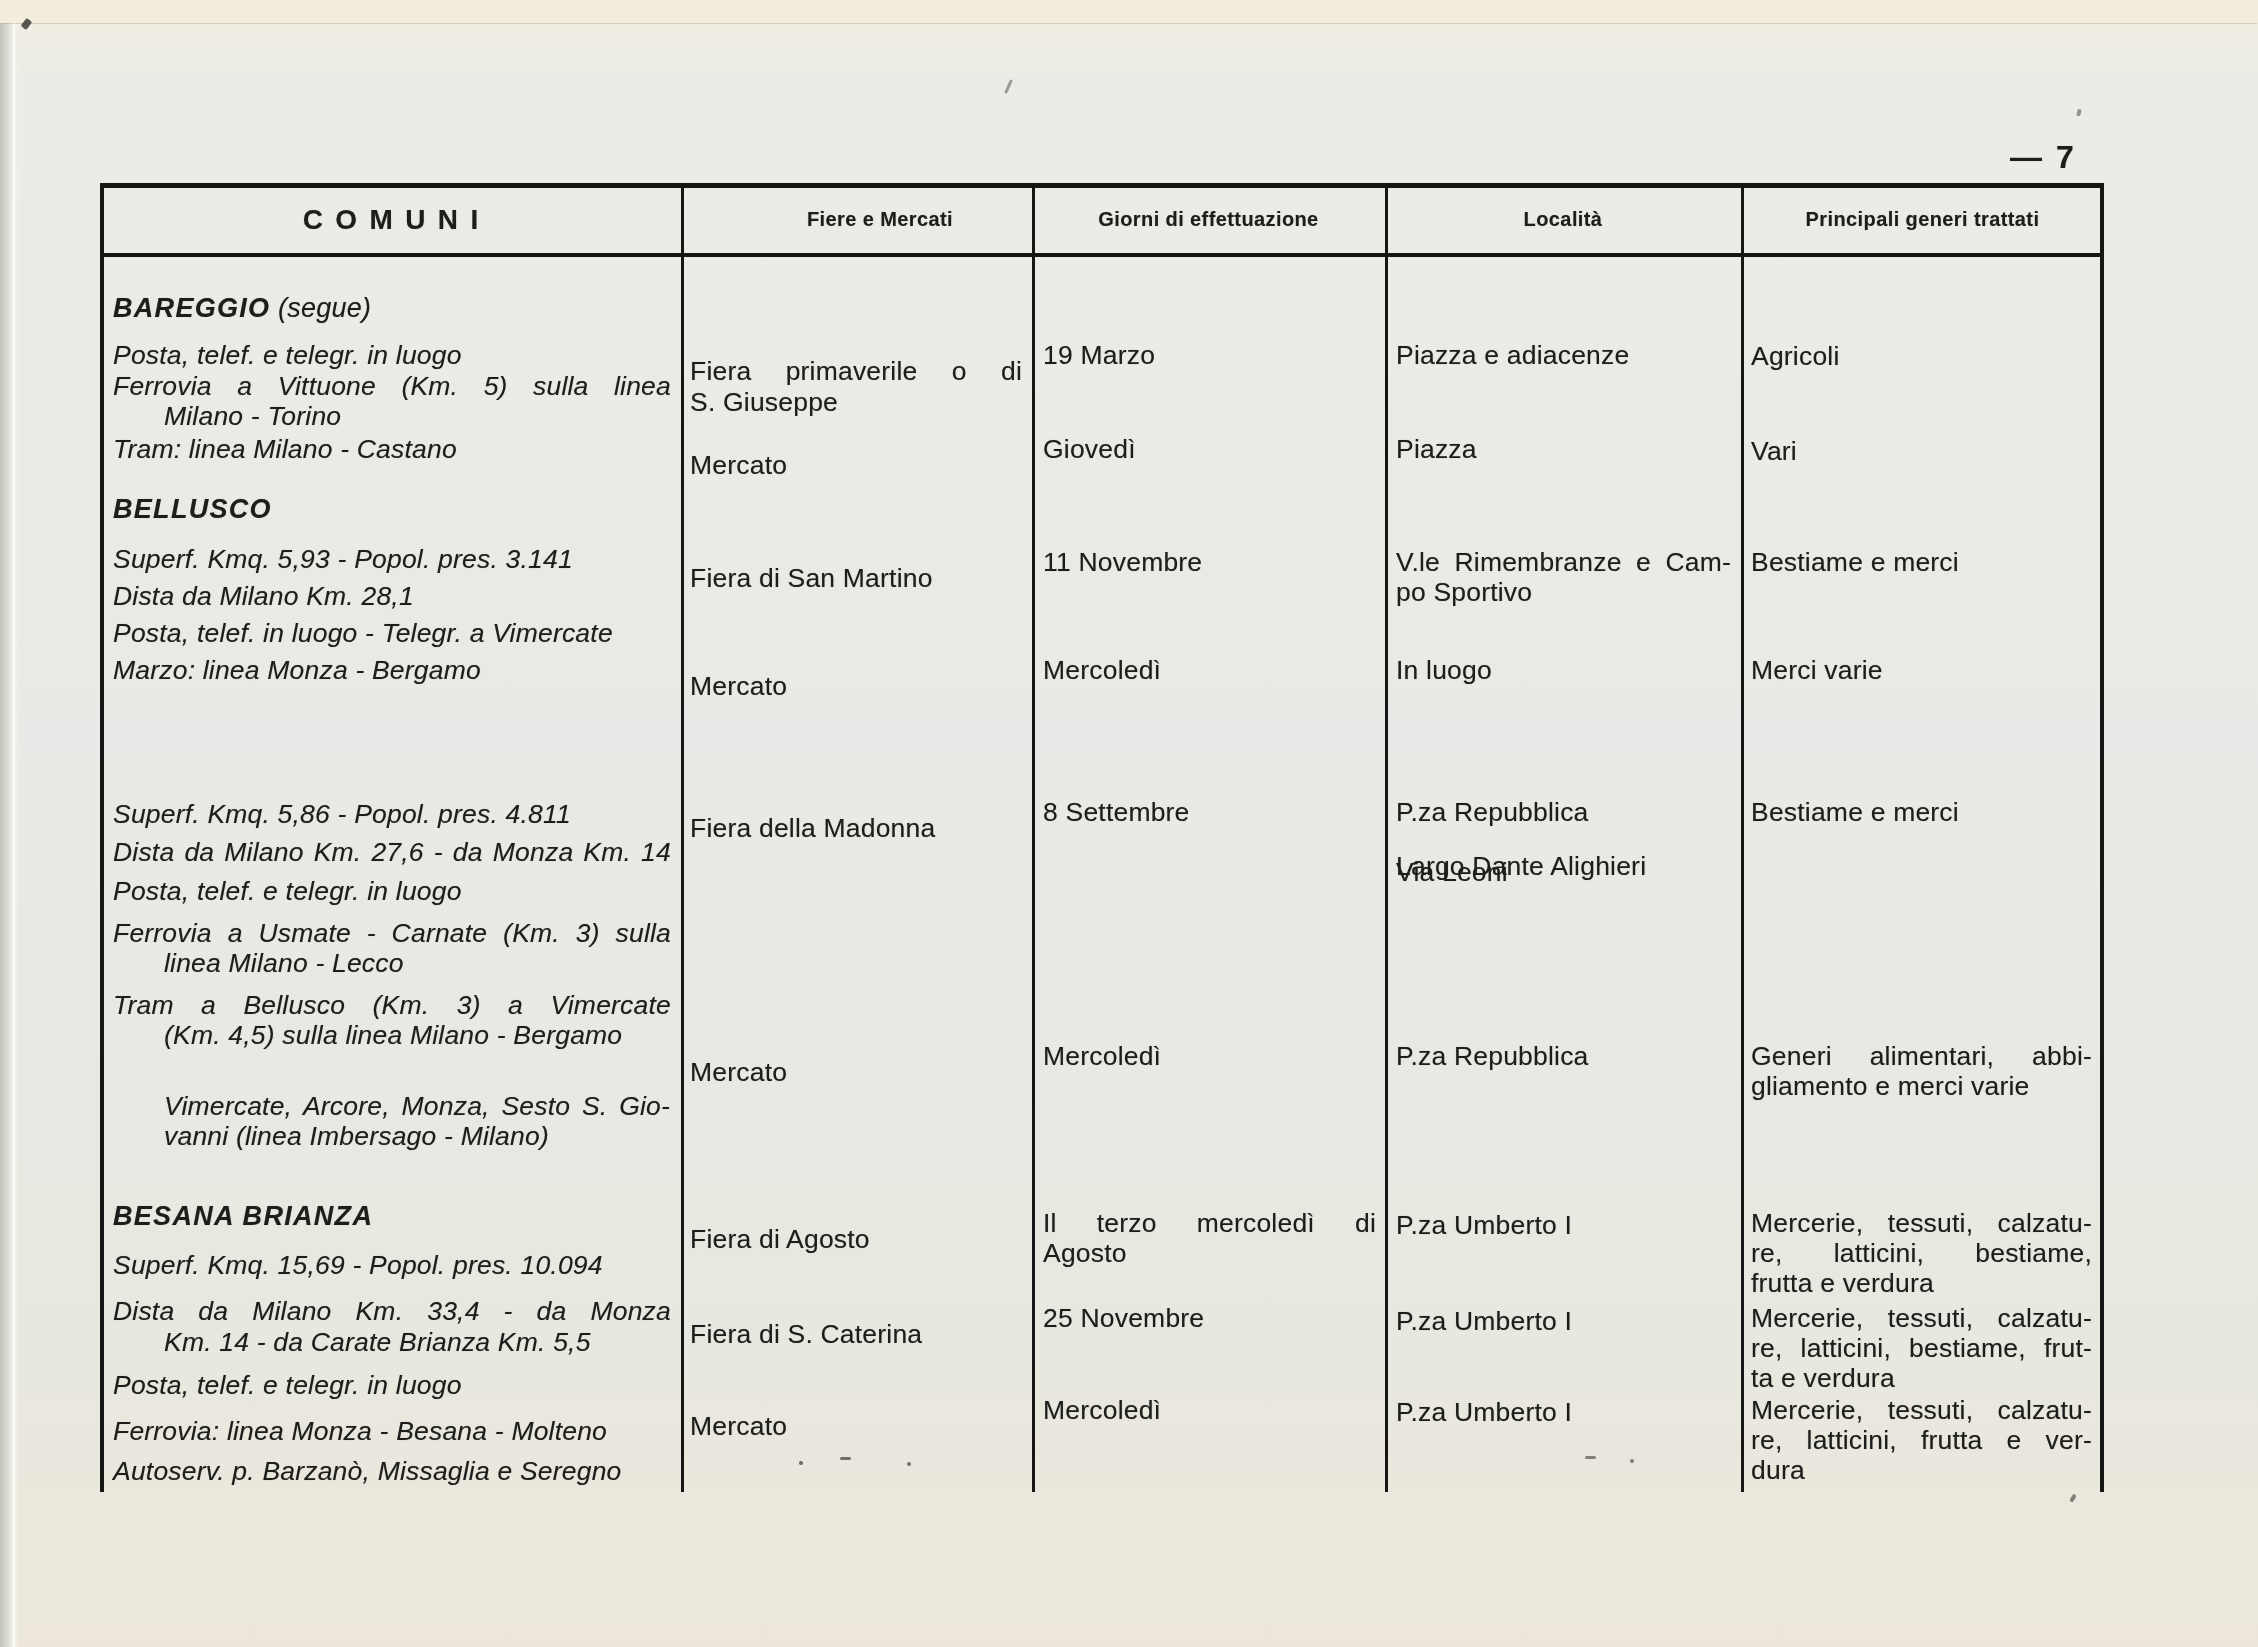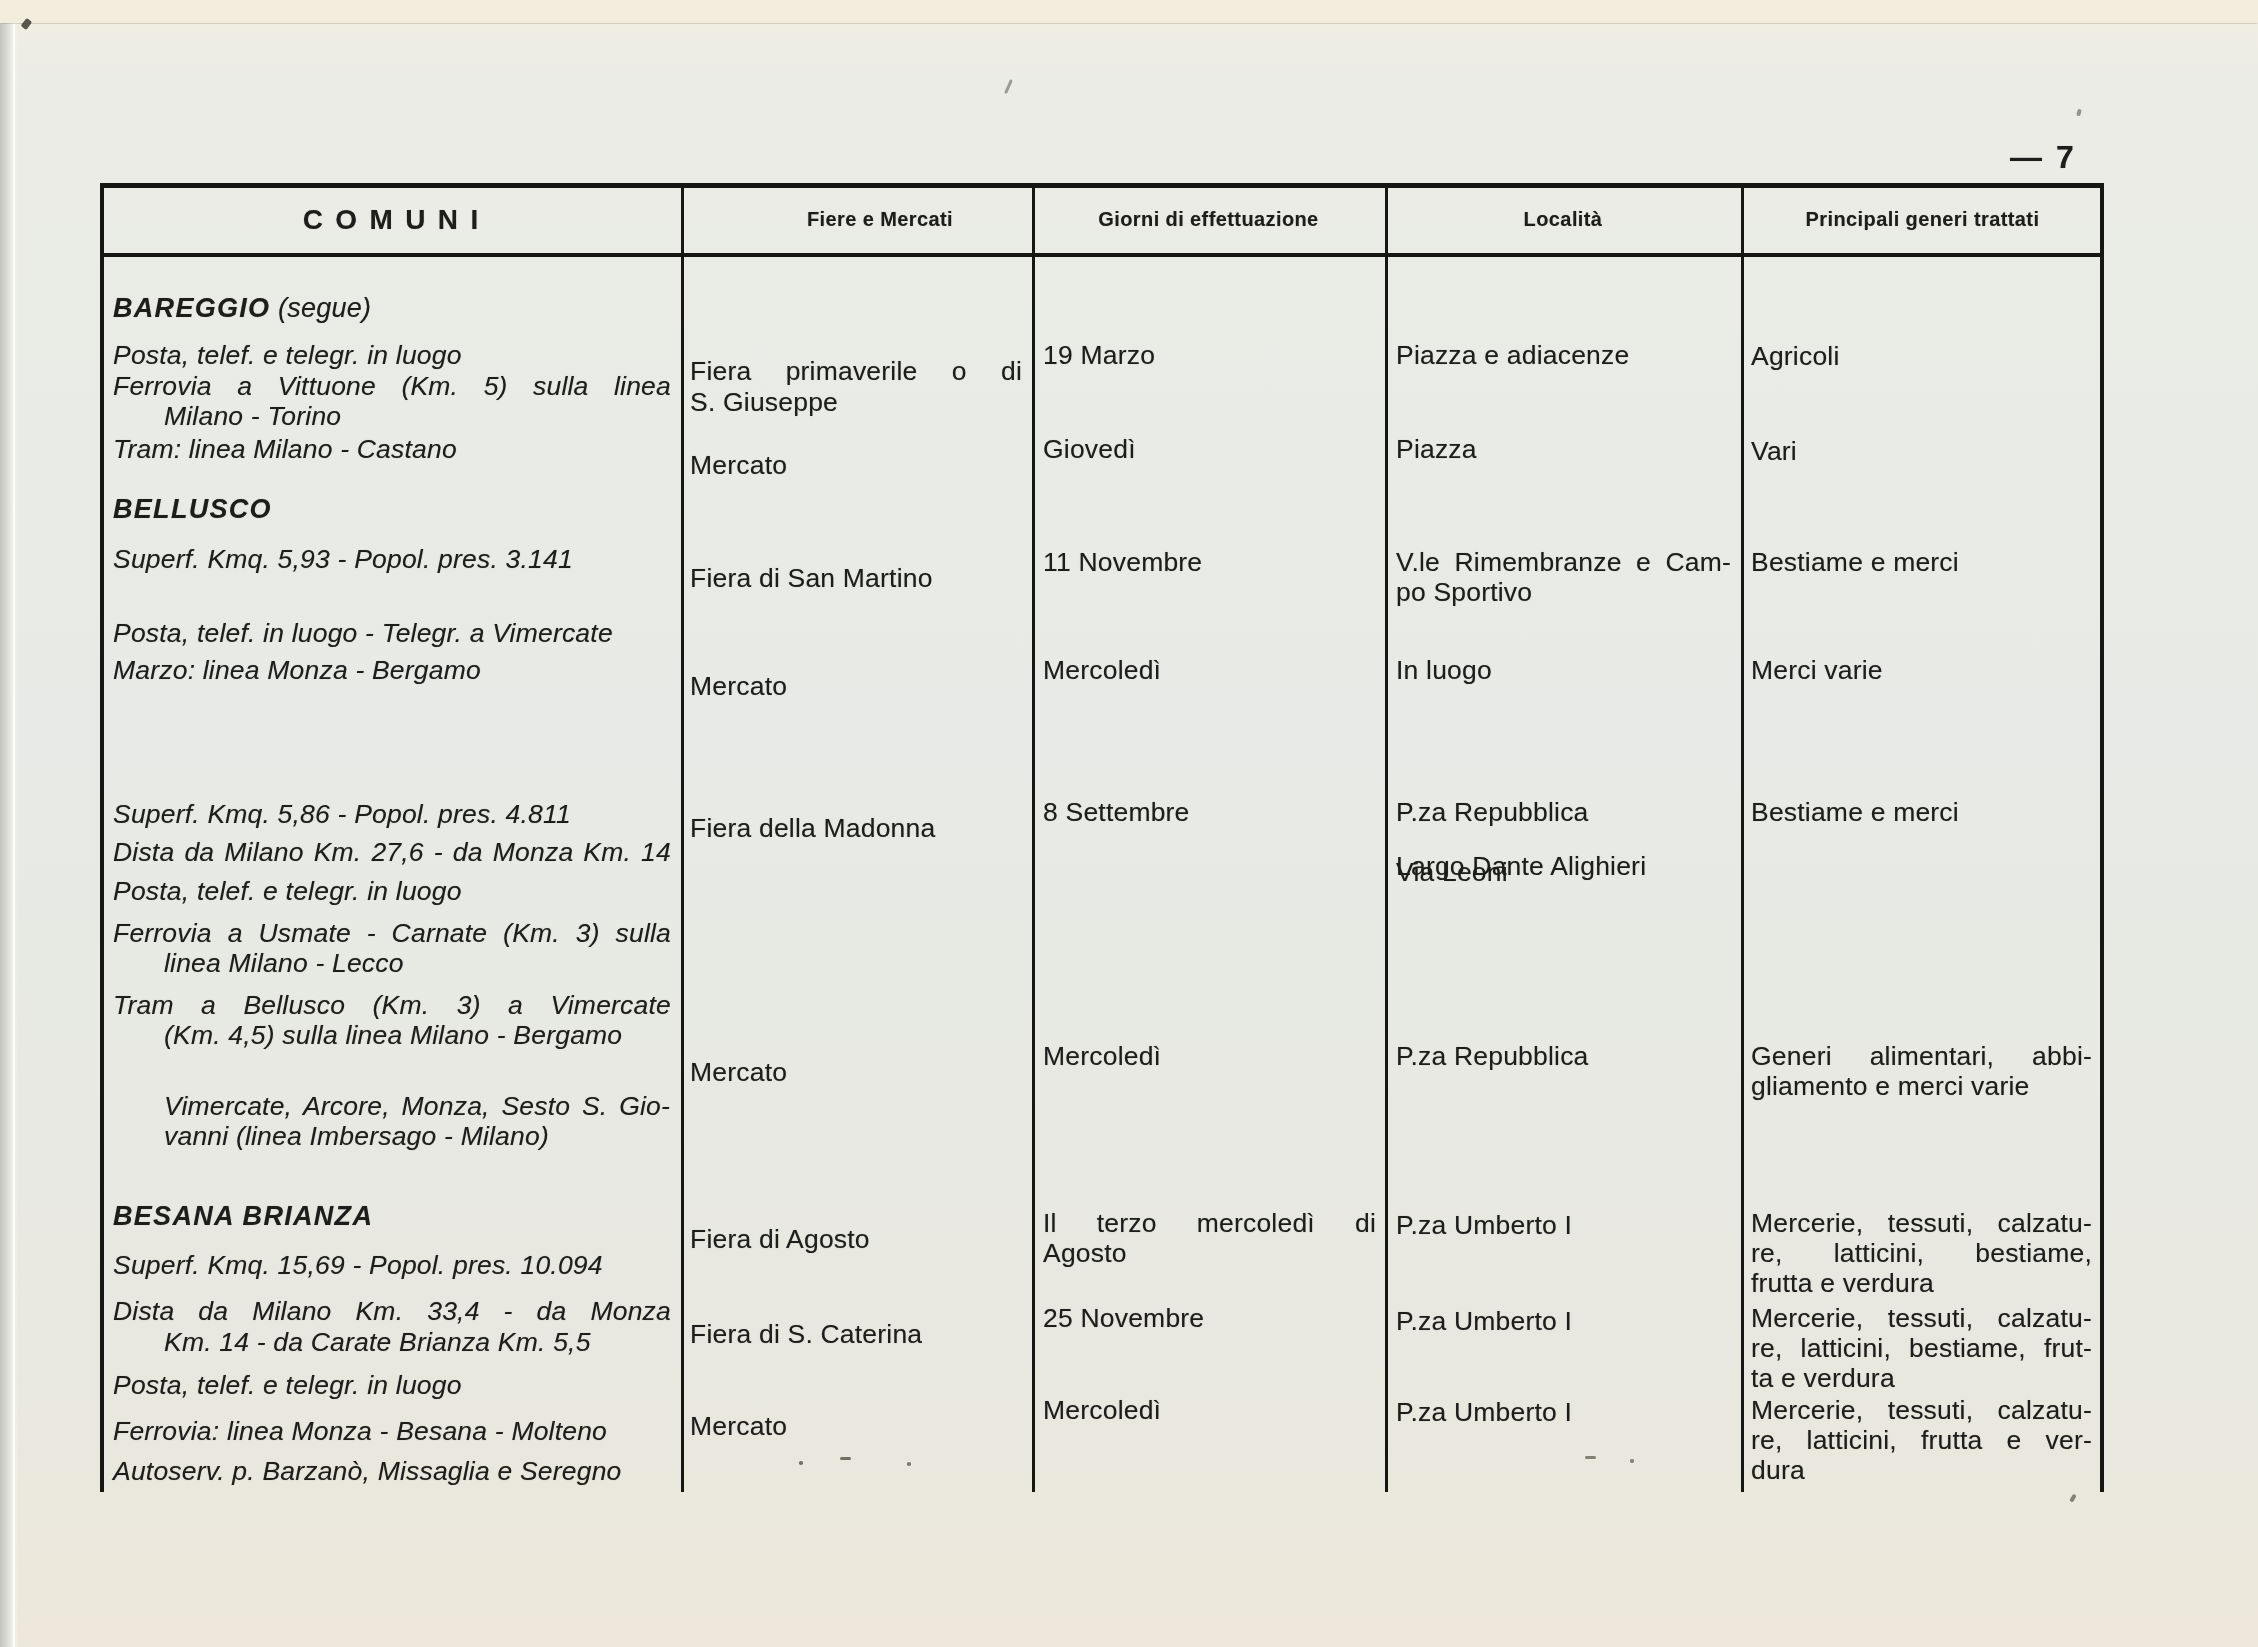--- a/index.html
+++ b/index.html
@@ -100,20 +100,21 @@
   <div class="ln c3 txt" style="top:434px">Giovedì</div>
 
   <div class="ln c4 txt" style="top:340px">Piazza e adiacenze</div>
   <div class="ln c4 txt" style="top:434px">Piazza</div>
 
   <div class="ln c5 txt" style="top:341px">Agricoli</div>
   <div class="ln c5 txt" style="top:436px">Vari</div>
 
   <div class="ln c1 ttl txt" style="top:494px"><span class="b">BELLUSCO</span><span></span></div>
   <div class="ln c1 txt" style="top:544px">Superf. Kmq. 5,93 - Popol. pres. 3.141</div>
+  <div class="ln c1 txt" style="top:581px">Dista da Milano Km. 28,1</div>
   <div class="ln c1 txt" style="top:618px">Posta, telef. in luogo - Telegr. a Vimercate</div>
   <div class="ln c1 txt" style="top:655px">Marzo: linea Monza - Bergamo</div>
 
   <div class="ln c2 txt" style="top:547px">Fiera di San Martino</div>
   <div class="ln c2 txt" style="top:655px">Mercato</div>
 
   <div class="ln c3 txt" style="top:547px">11 Novembre</div>
   <div class="ln c3 txt" style="top:655px">Mercoledì</div>
 
   <div class="ln c4 j txt" style="top:547px">V.le Rimembranze e Cam-</div>

